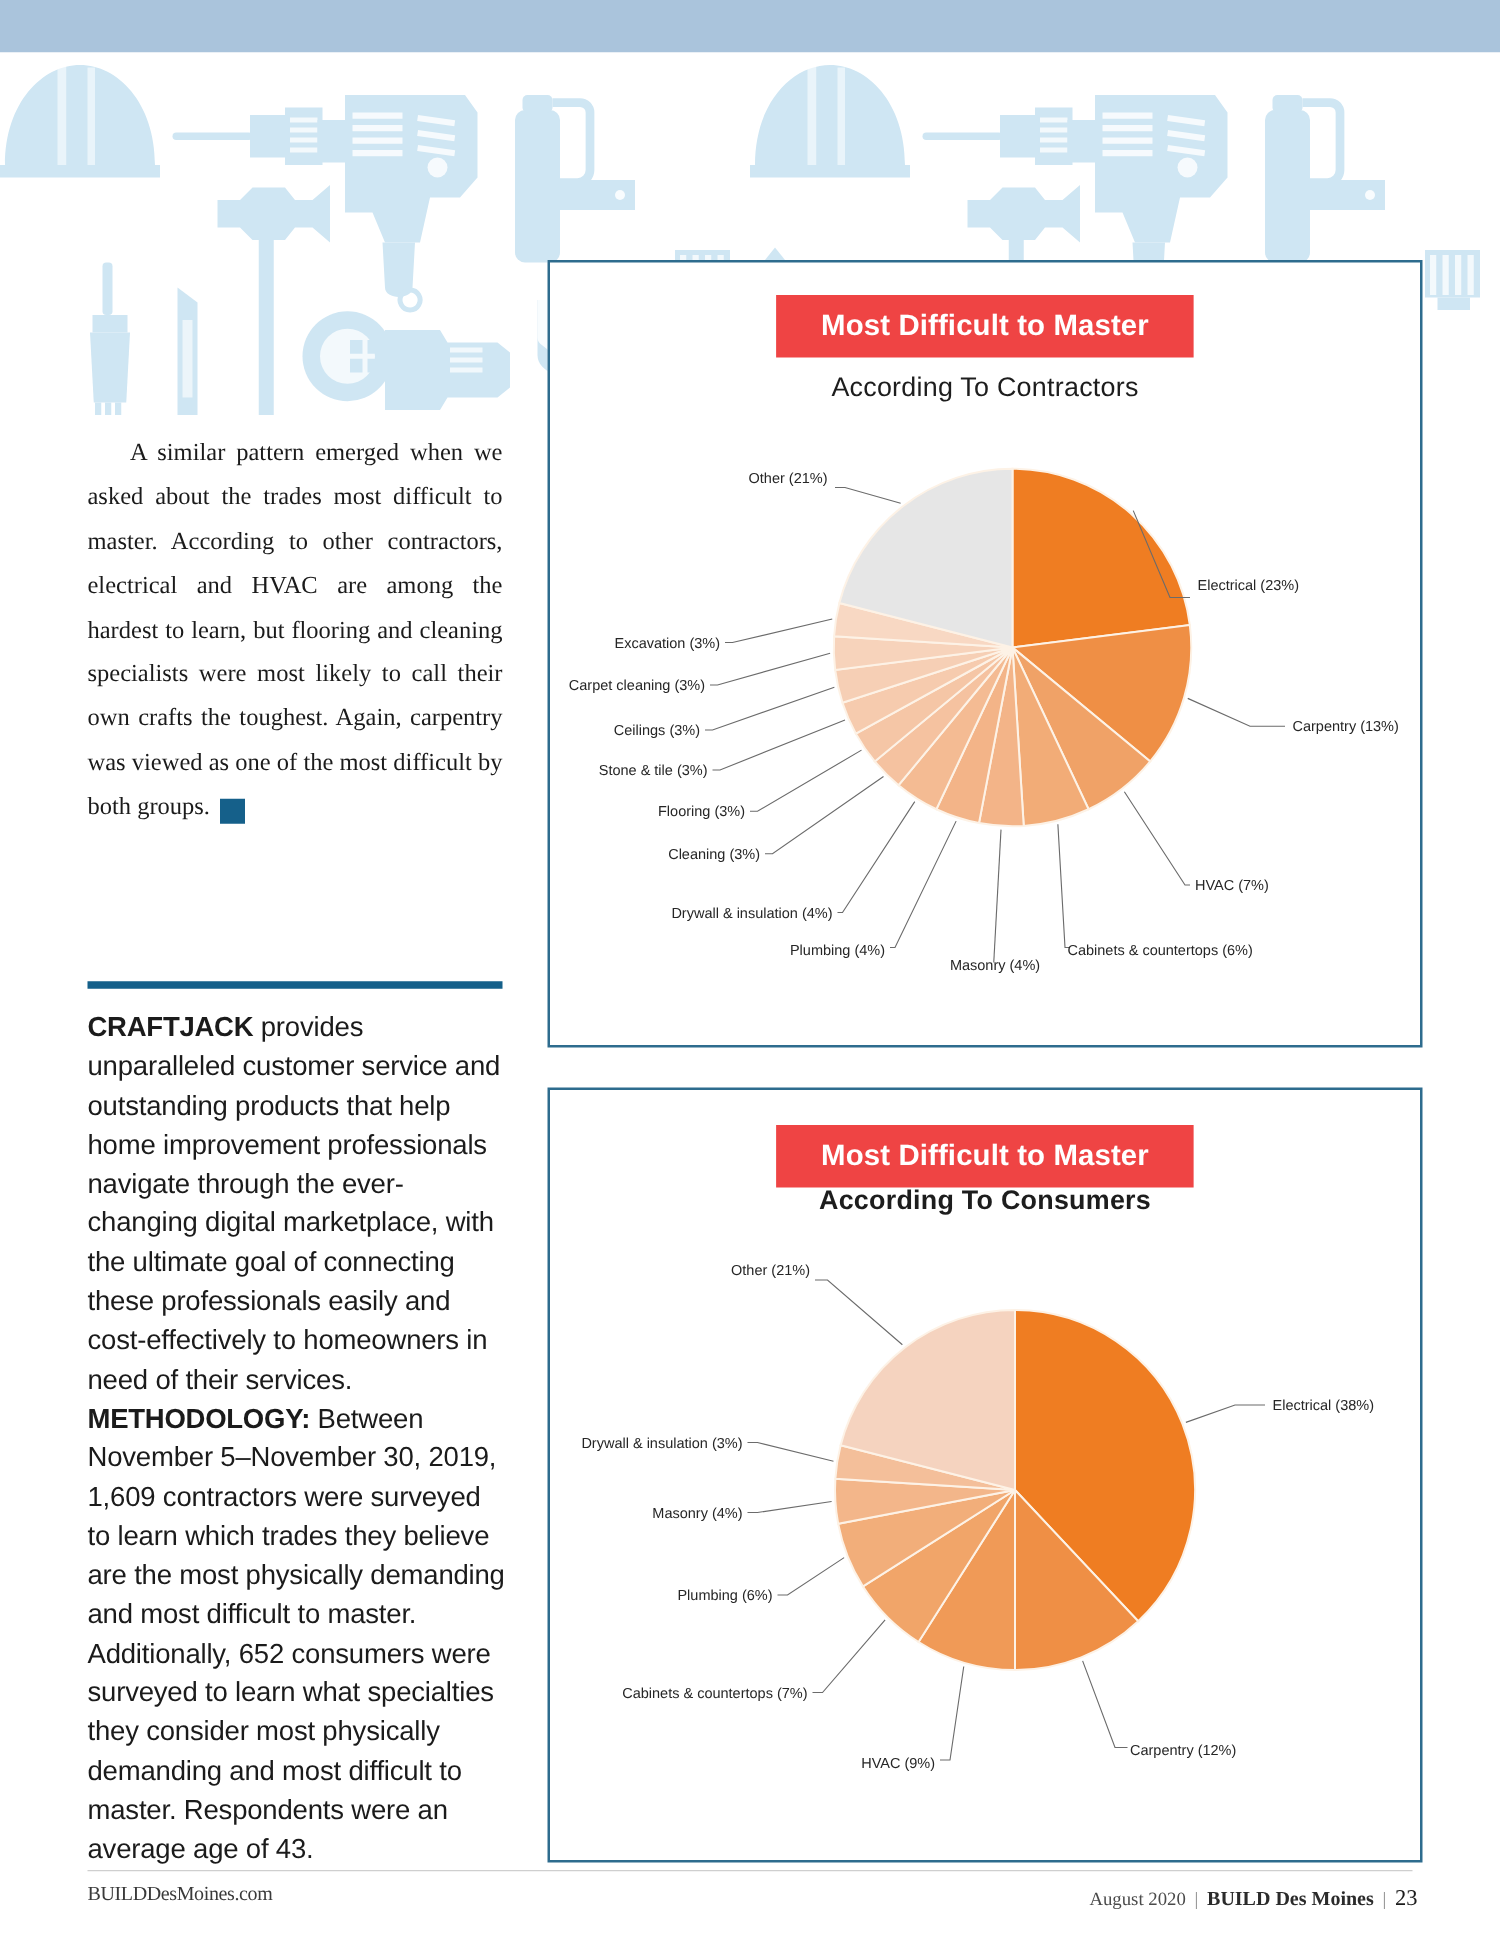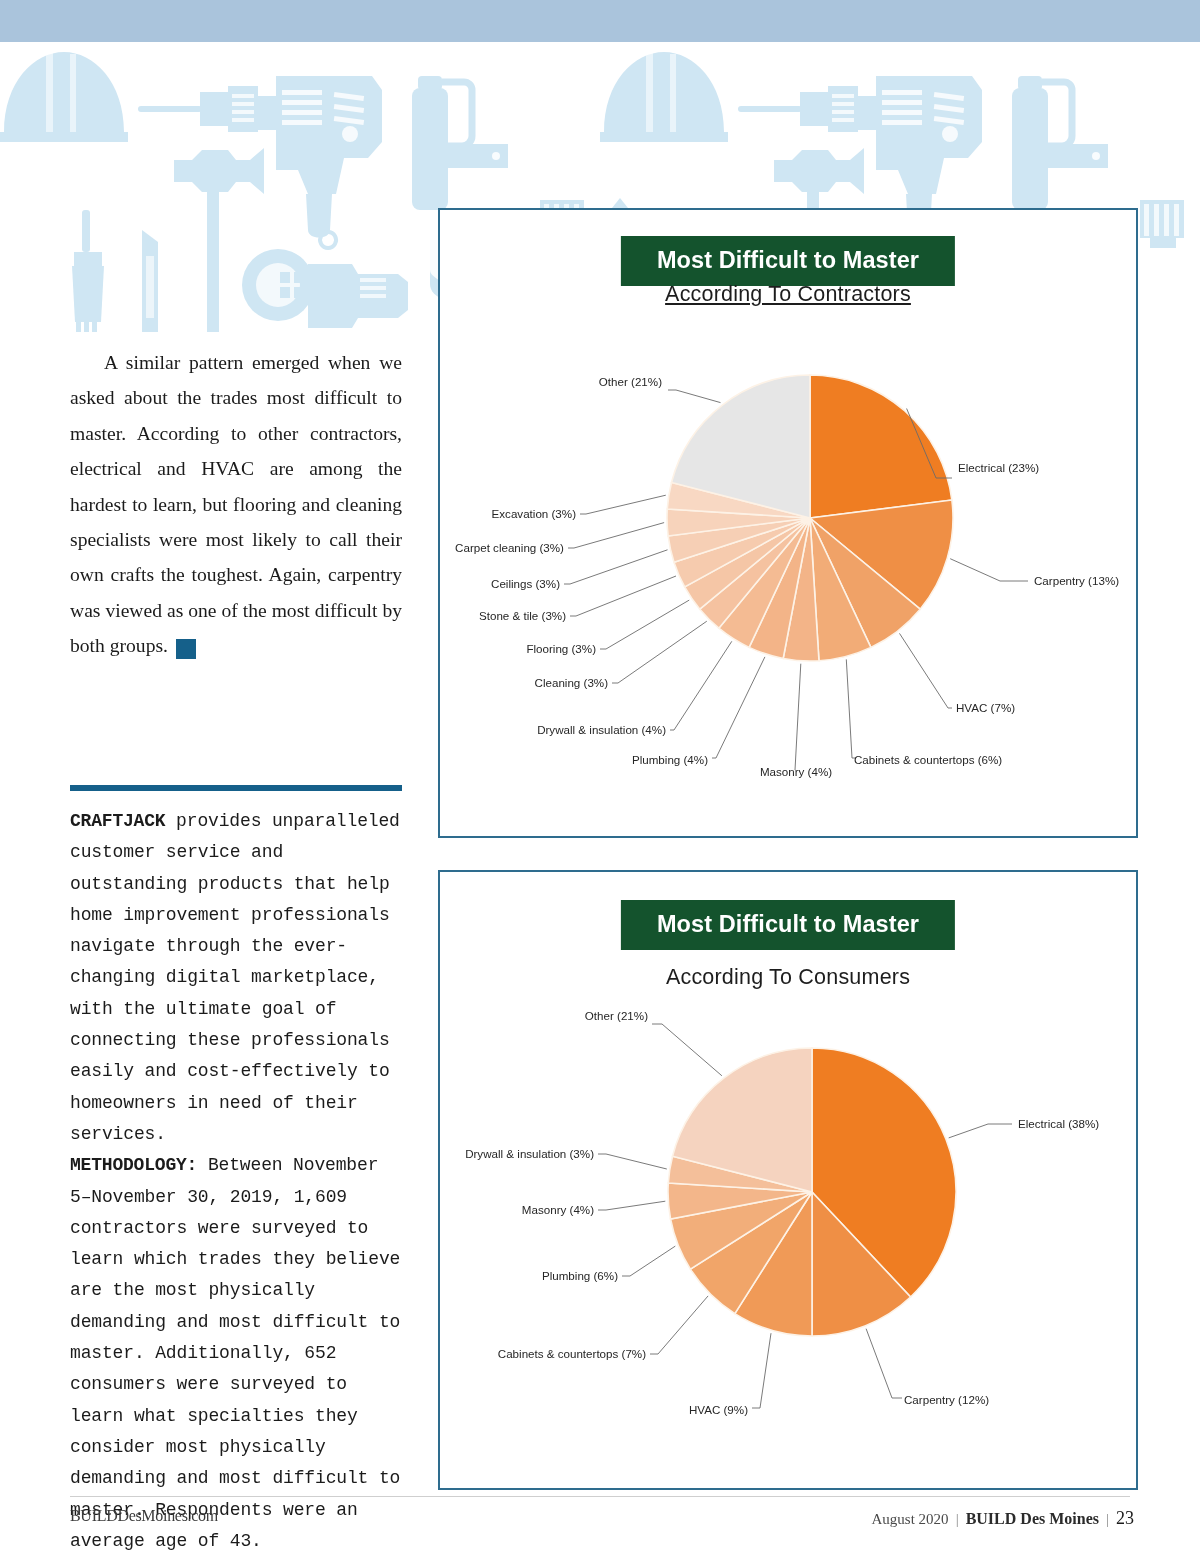--- a/index.html
+++ b/index.html
@@ -64,22 +64,22 @@
     width: 332px; height: 6px;
     background: #15608a;
   }
 
   .side-col {
     position: absolute;
     left: 70px; top: 806px;
     width: 336px;
   }
   .side-p {
-    font-family: Liberation Mono, monospace;
-    font-size: 18px;
+    font-family: Liberation Sans, sans-serif;
+    font-size: 22px;
     line-height: 31.3px;
     color: #1b1b1b;
     letter-spacing: -0.15px;
   }
   .side-p + .side-p { }
   .side-p b {
     font-weight: bold;
     letter-spacing: -0.2px;
   }
 
@@ -89,21 +89,21 @@
     background: #ffffff;
     border: 2px solid #2e6c8e;
   }
   #panel-contractors { left: 438px; top: 208px; width: 700px; height: 630px; }
   #panel-consumers  { left: 438px; top: 870px; width: 700px; height: 620px; }
 
   .panel-title {
     position: absolute;
     left: 50%;
     transform: translateX(-50%);
-    background: #14532d;
+    background: #ef4444;
     color: #ffffff;
     font-family: "Liberation Sans", sans-serif;
     font-weight: bold;
     font-size: 23.5px;
     letter-spacing: 0.1px;
     padding: 11px 36px 12px 36px;
     white-space: nowrap;
   }
   #panel-contractors .panel-title { top: 26px; }
   #panel-consumers  .panel-title { top: 28px; }
@@ -111,22 +111,22 @@
   .panel-sub {
     position: absolute;
     left: 50%;
     transform: translateX(-50%);
     font-family: "Liberation Sans", sans-serif;
     font-size: 21.5px;
     color: #1d1d1d;
     letter-spacing: 0.2px;
     white-space: nowrap;
   }
-  #panel-contractors .panel-sub { top: 72px; text-decoration: underline; }
-  #panel-consumers  .panel-sub { top: 93px; }
+  #panel-contractors .panel-sub { top: 88px; }
+  #panel-consumers  .panel-sub { top: 76px; font-weight: bold; }
 
   .chart-svg {
     position: absolute;
     left: 0;
     width: 700px;
   }
   #panel-contractors .chart-svg { top: 128px; height: 500px; }
   #panel-consumers  .chart-svg { top: 130px; height: 488px; }
 
   .lbl {

